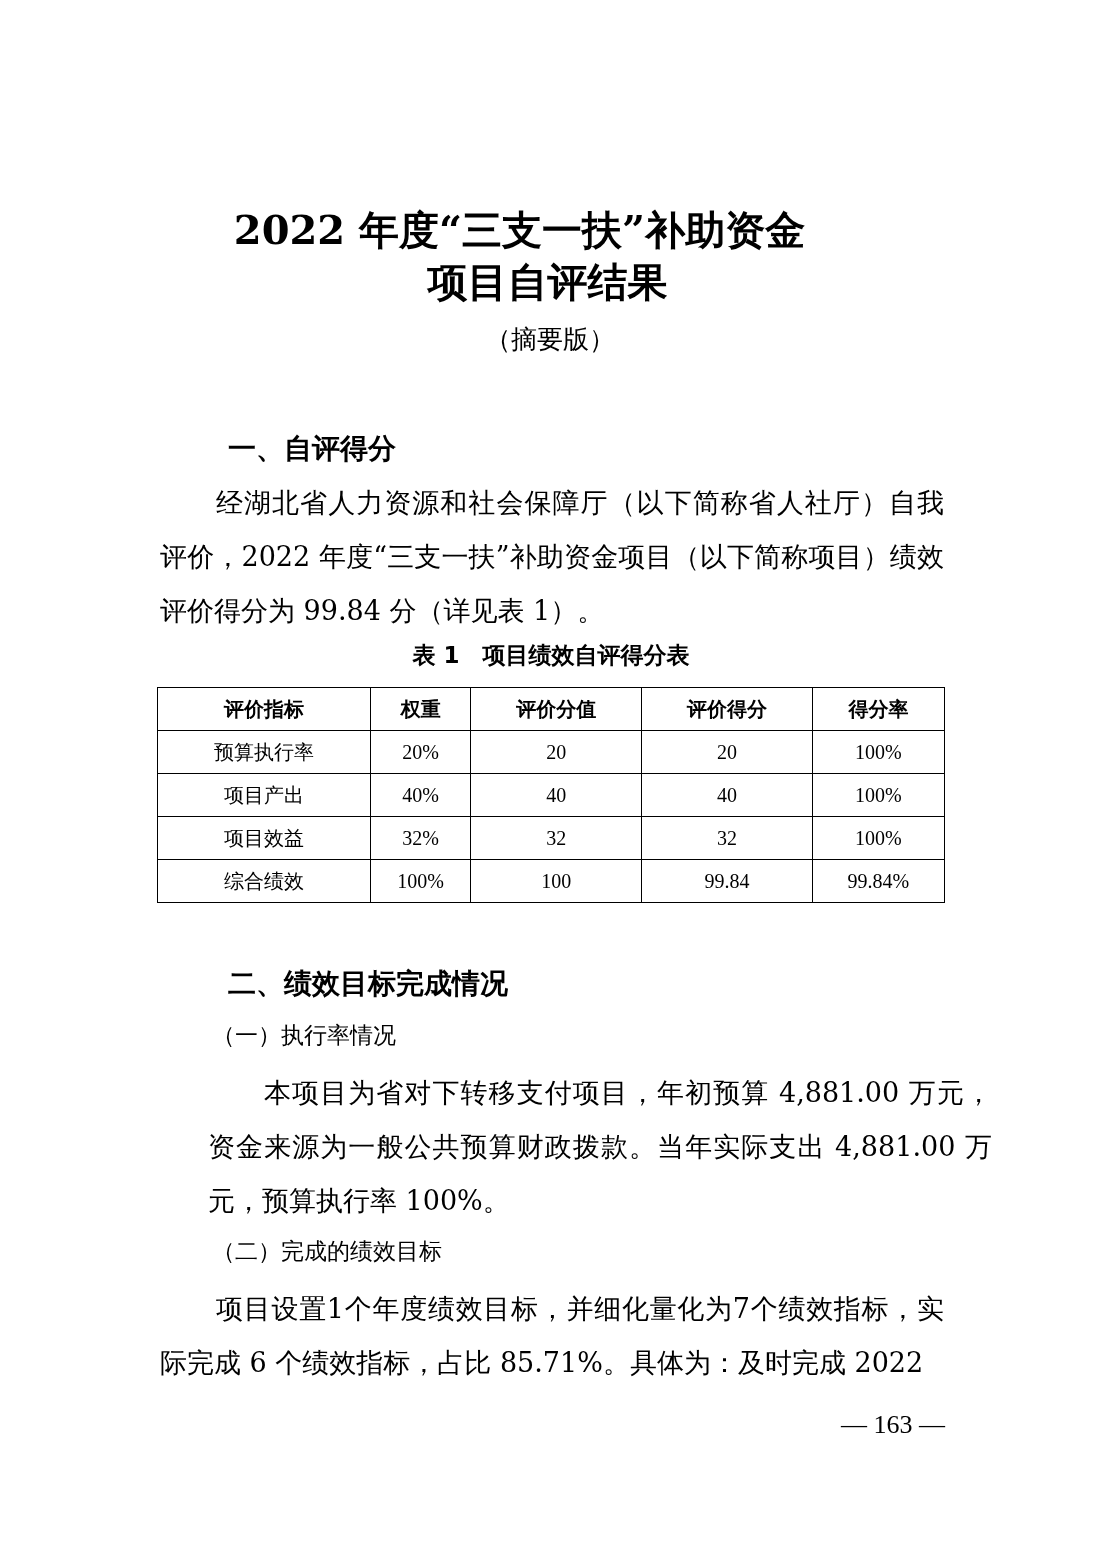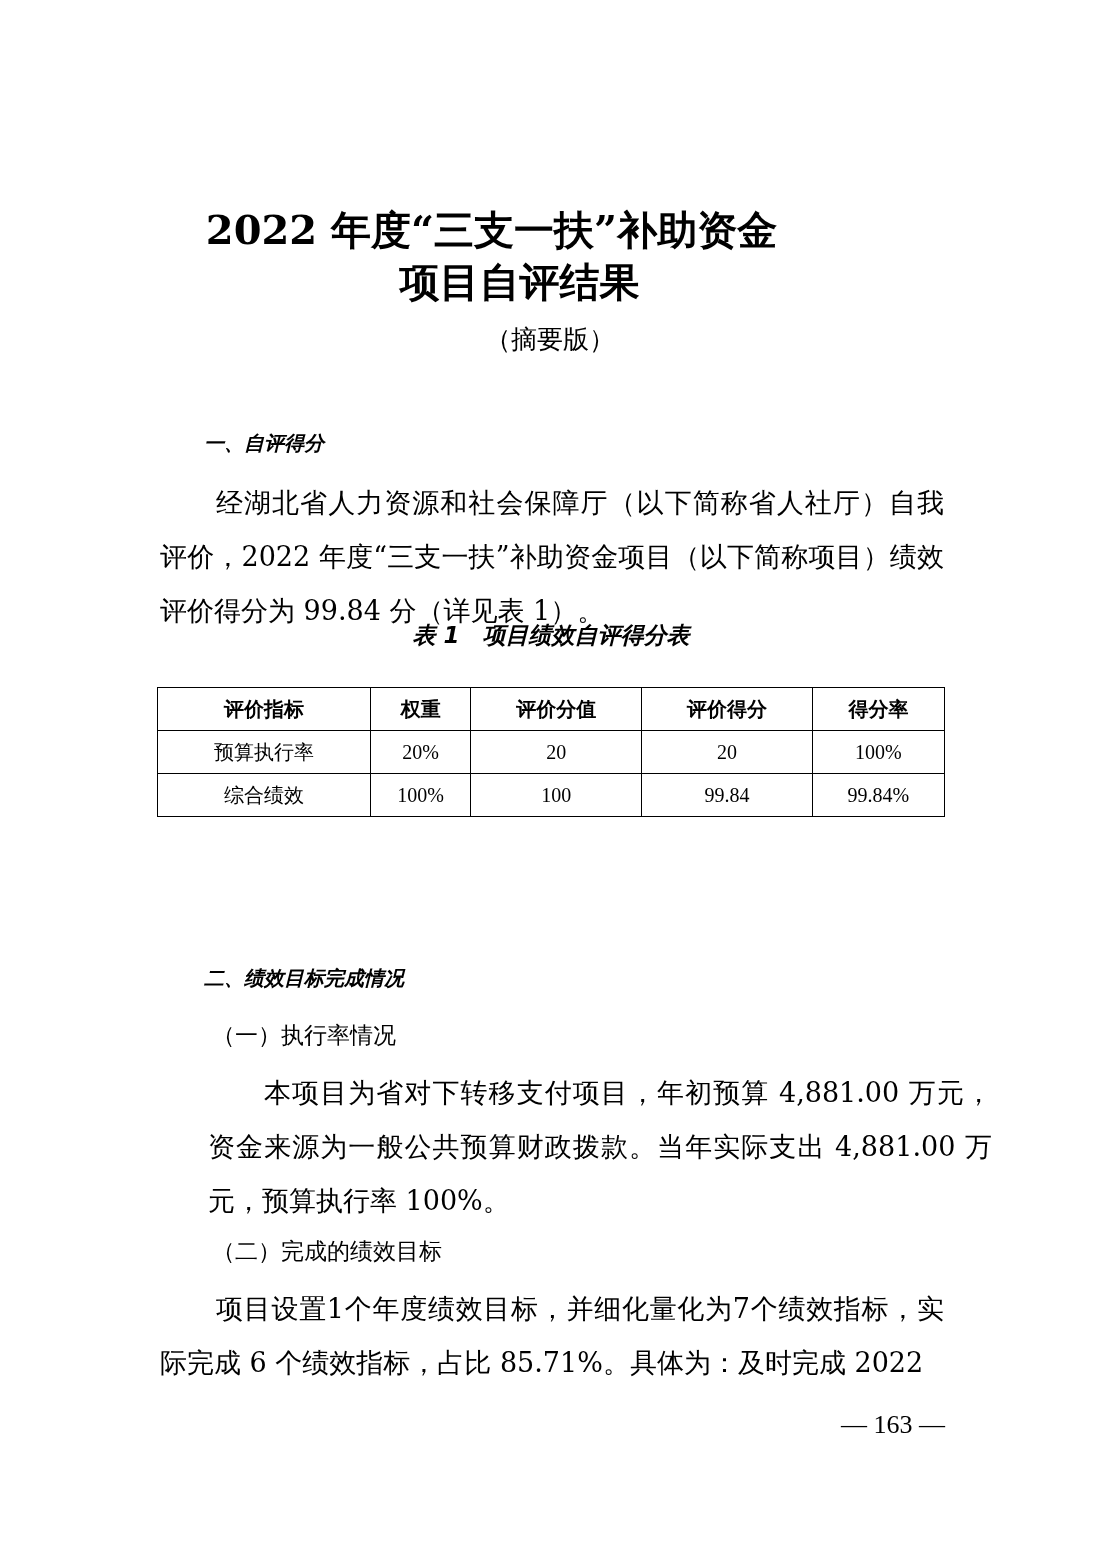--- a/index.html
+++ b/index.html
@@ -1,24 +1,24 @@
 <!DOCTYPE html>
 <html><head>
 <meta charset="utf-8">
 <style>
   html,body{margin:0;padding:0;background:#fff;}
   body{width:1102px;height:1559px;position:relative;overflow:hidden;color:#000;font-family:"DejaVu Serif","Liberation Serif",serif;}
-  .title{position:absolute;left:0;width:983px;text-align:center;font-weight:bold;font-size:40px;line-height:48px;}
+  .title{position:absolute;left:0;width:983px;text-align:center;font-weight:bold;font-size:40px;line-height:48px;padding-left:28px;}
   .t1{top:206px;}
   .t2{top:258px;margin-left:28px;}
   .sub{position:absolute;top:322px;left:0;width:1100px;text-align:center;font-size:26px;}
-  .h{position:absolute;left:204px;font-size:20px;font-weight:bold;font-family:"DejaVu Sans","Liberation Sans",sans-serif;font-style:italic;}
+  .h{position:absolute;left:228px;font-size:28px;font-weight:bold;font-family:"DejaVu Sans","Liberation Sans",sans-serif;}
   .h3{position:absolute;left:212px;font-size:23px;}
   .p{position:absolute;left:160px;width:784px;font-size:27px;line-height:54px;text-align:justify;}
-  .caption{position:absolute;top:620px;left:0;width:1102px;text-align:center;font-size:23px;font-weight:bold;font-family:"DejaVu Sans","Liberation Sans",sans-serif;font-style:italic;}
+  .caption{position:absolute;top:640px;left:0;width:1102px;text-align:center;font-size:23px;font-weight:bold;font-family:"DejaVu Sans","Liberation Sans",sans-serif;}
   table{position:absolute;top:687px;left:157px;width:788px;border-collapse:collapse;font-size:20px;padding-left:12px;}
   td,th{border:1.5px solid #000;height:42px;text-align:center;padding:0;font-family:"Liberation Serif",serif;}
   th{font-weight:bold;font-family:"DejaVu Sans","Liberation Sans",sans-serif;font-size:20px;}
   .pageno{position:absolute;top:1410px;left:820px;width:125px;text-align:right;font-size:26px;font-family:"Liberation Serif",serif;}
 </style>
 </head>
 <body>
 
 <div class="title t1">2022 年度“三支一扶”补助资金</div>
 <div class="title t2">项目自评结果</div>
@@ -40,20 +40,34 @@
   </thead>
   <tbody>
     <tr>
       <td>预算执行率</td>
       <td>20%</td>
       <td>20</td>
       <td>20</td>
       <td>100%</td>
     </tr>
     <tr>
+      <td>项目产出</td>
+      <td>40%</td>
+      <td>40</td>
+      <td>40</td>
+      <td>100%</td>
+    </tr>
+    <tr>
+      <td>项目效益</td>
+      <td>32%</td>
+      <td>32</td>
+      <td>32</td>
+      <td>100%</td>
+    </tr>
+    <tr>
       <td>综合绩效</td>
       <td>100%</td>
       <td>100</td>
       <td>99.84</td>
       <td>99.84%</td>
     </tr>
   </tbody>
 </table>
 
 <div class="h" style="top:965px;">二、绩效目标完成情况</div>

